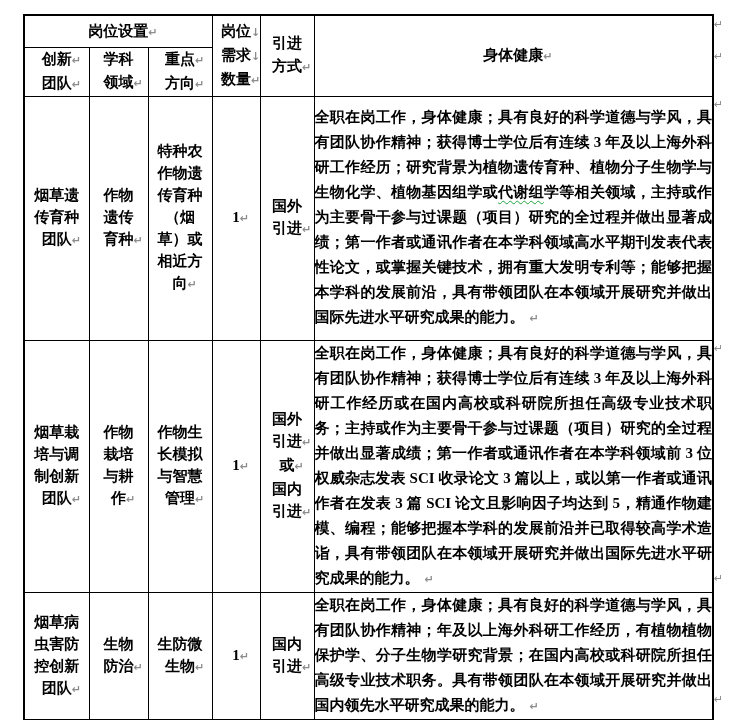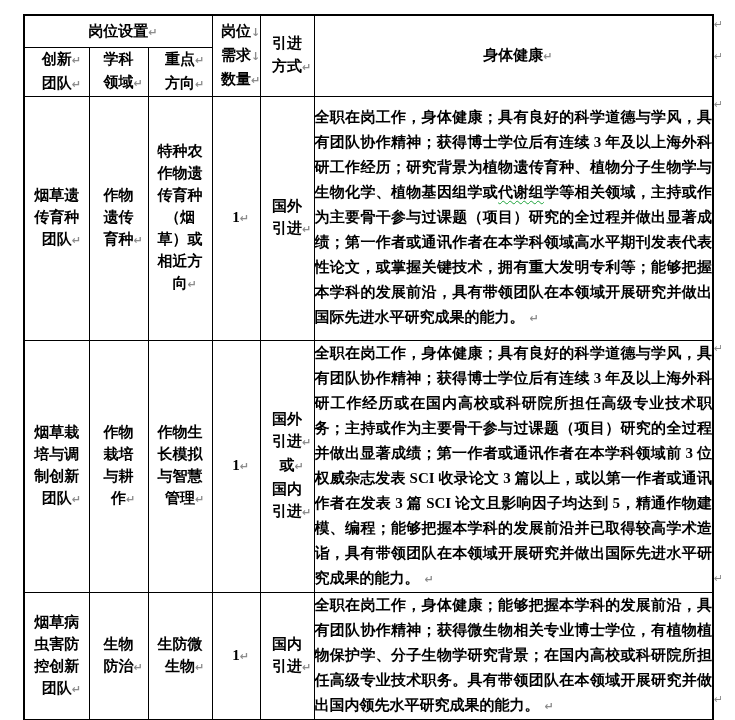--- a/index.html
+++ b/index.html
@@ -188,21 +188,21 @@
             <div class="line"><span>生物</span><span class="mark">↵</span></div>
           </td>
       <td class="lines">
             <div class="line"><span>1</span><span class="mark">↵</span></div>
           </td>
       <td class="lines">
             <div class="line"><span>国内</span></div>
             <div class="line"><span>引进</span><span class="mark">↵</span></div>
           </td>
       <td class="cond">
-        <span>全职在岗工作，身体健康；能够把握本学科的发展前沿，具有团队协作精神；获得微生物相关专业博士学位，有植物植物保护学、分子生物学研究背景；在国内高校或科研院所担任高级专业技术职务。具有带领团队在本领域开展研究并做出国内领先水平研究成果的能力。</span><span class="mark">↵</span>
+        <span>全职在岗工作，身体健康；具有良好的科学道德与学风，具有团队协作精神；年及以上海外科研工作经历，有植物植物保护学、分子生物学研究背景；在国内高校或科研院所担任高级专业技术职务。具有带领团队在本领域开展研究并做出国内领先水平研究成果的能力。</span><span class="mark">↵</span>
       </td>
     </tr>
   </tbody>
     </table>
 
   <span class="row-mark" style="top:19px">↵</span>
   <span class="row-mark" style="top:51px">↵</span>
   <span class="row-mark" style="top:99px">↵</span>
   <span class="row-mark" style="top:343px">↵</span>
   <span class="row-mark" style="top:573px">↵</span>

